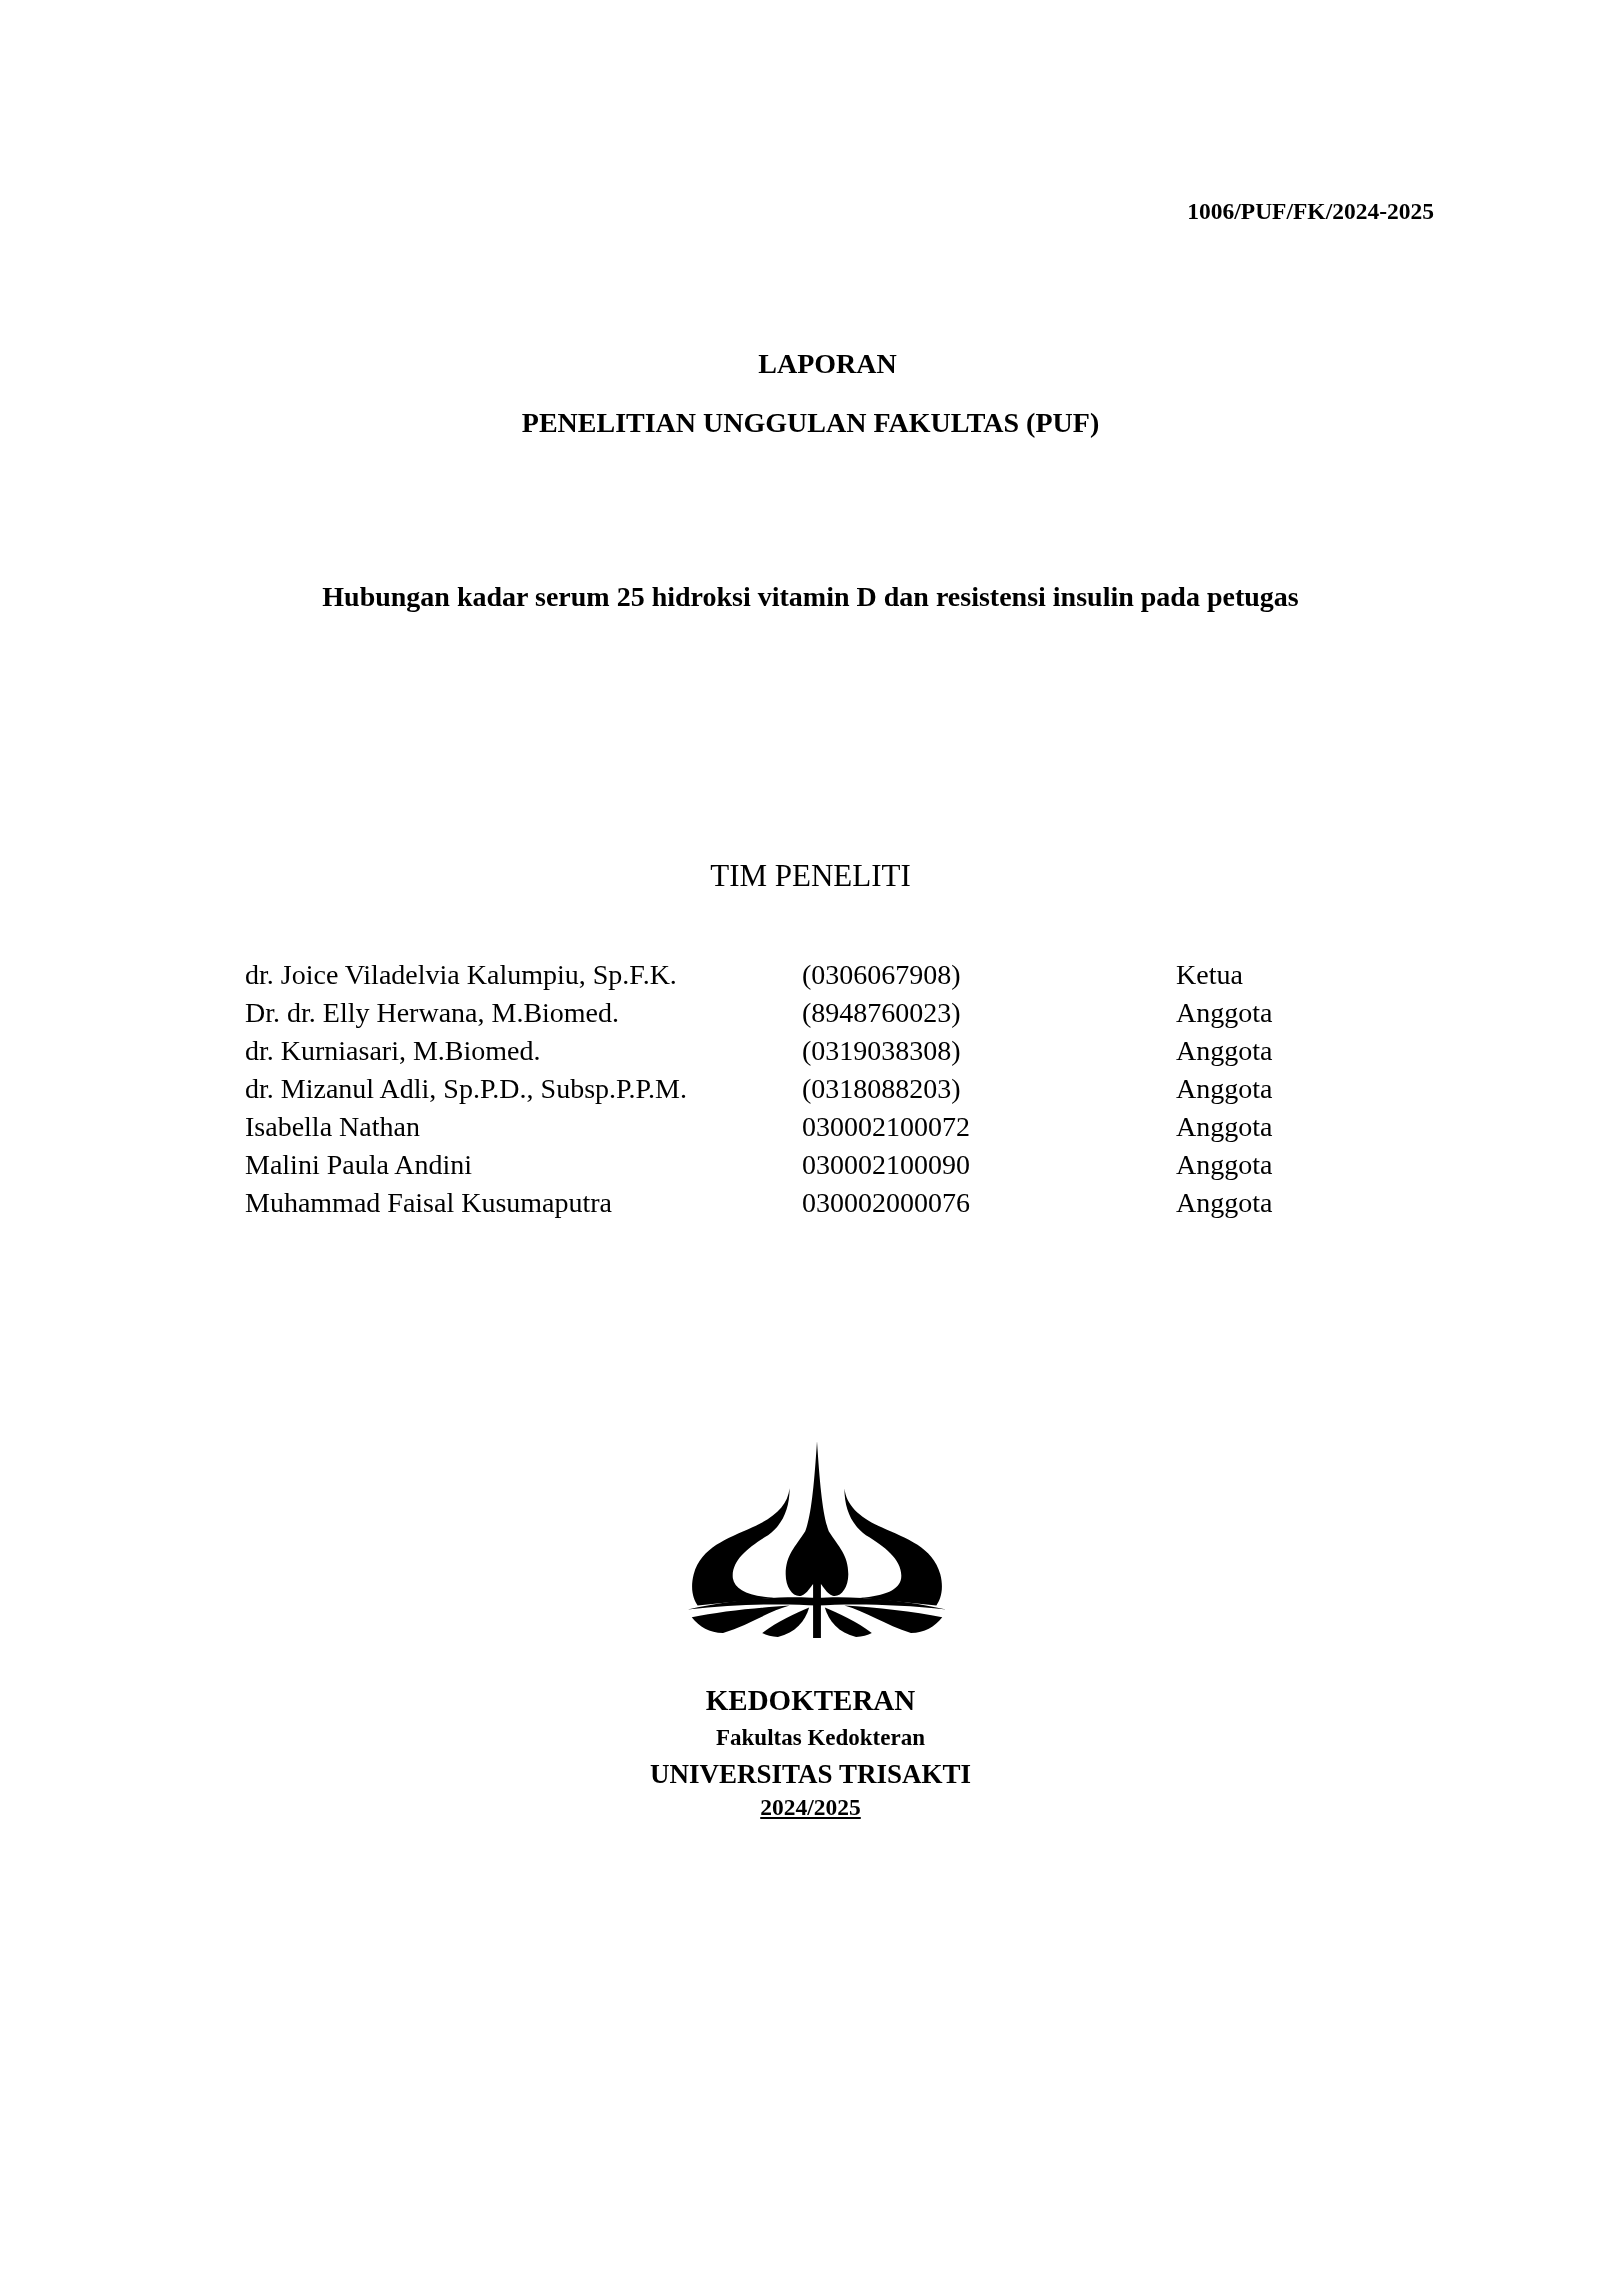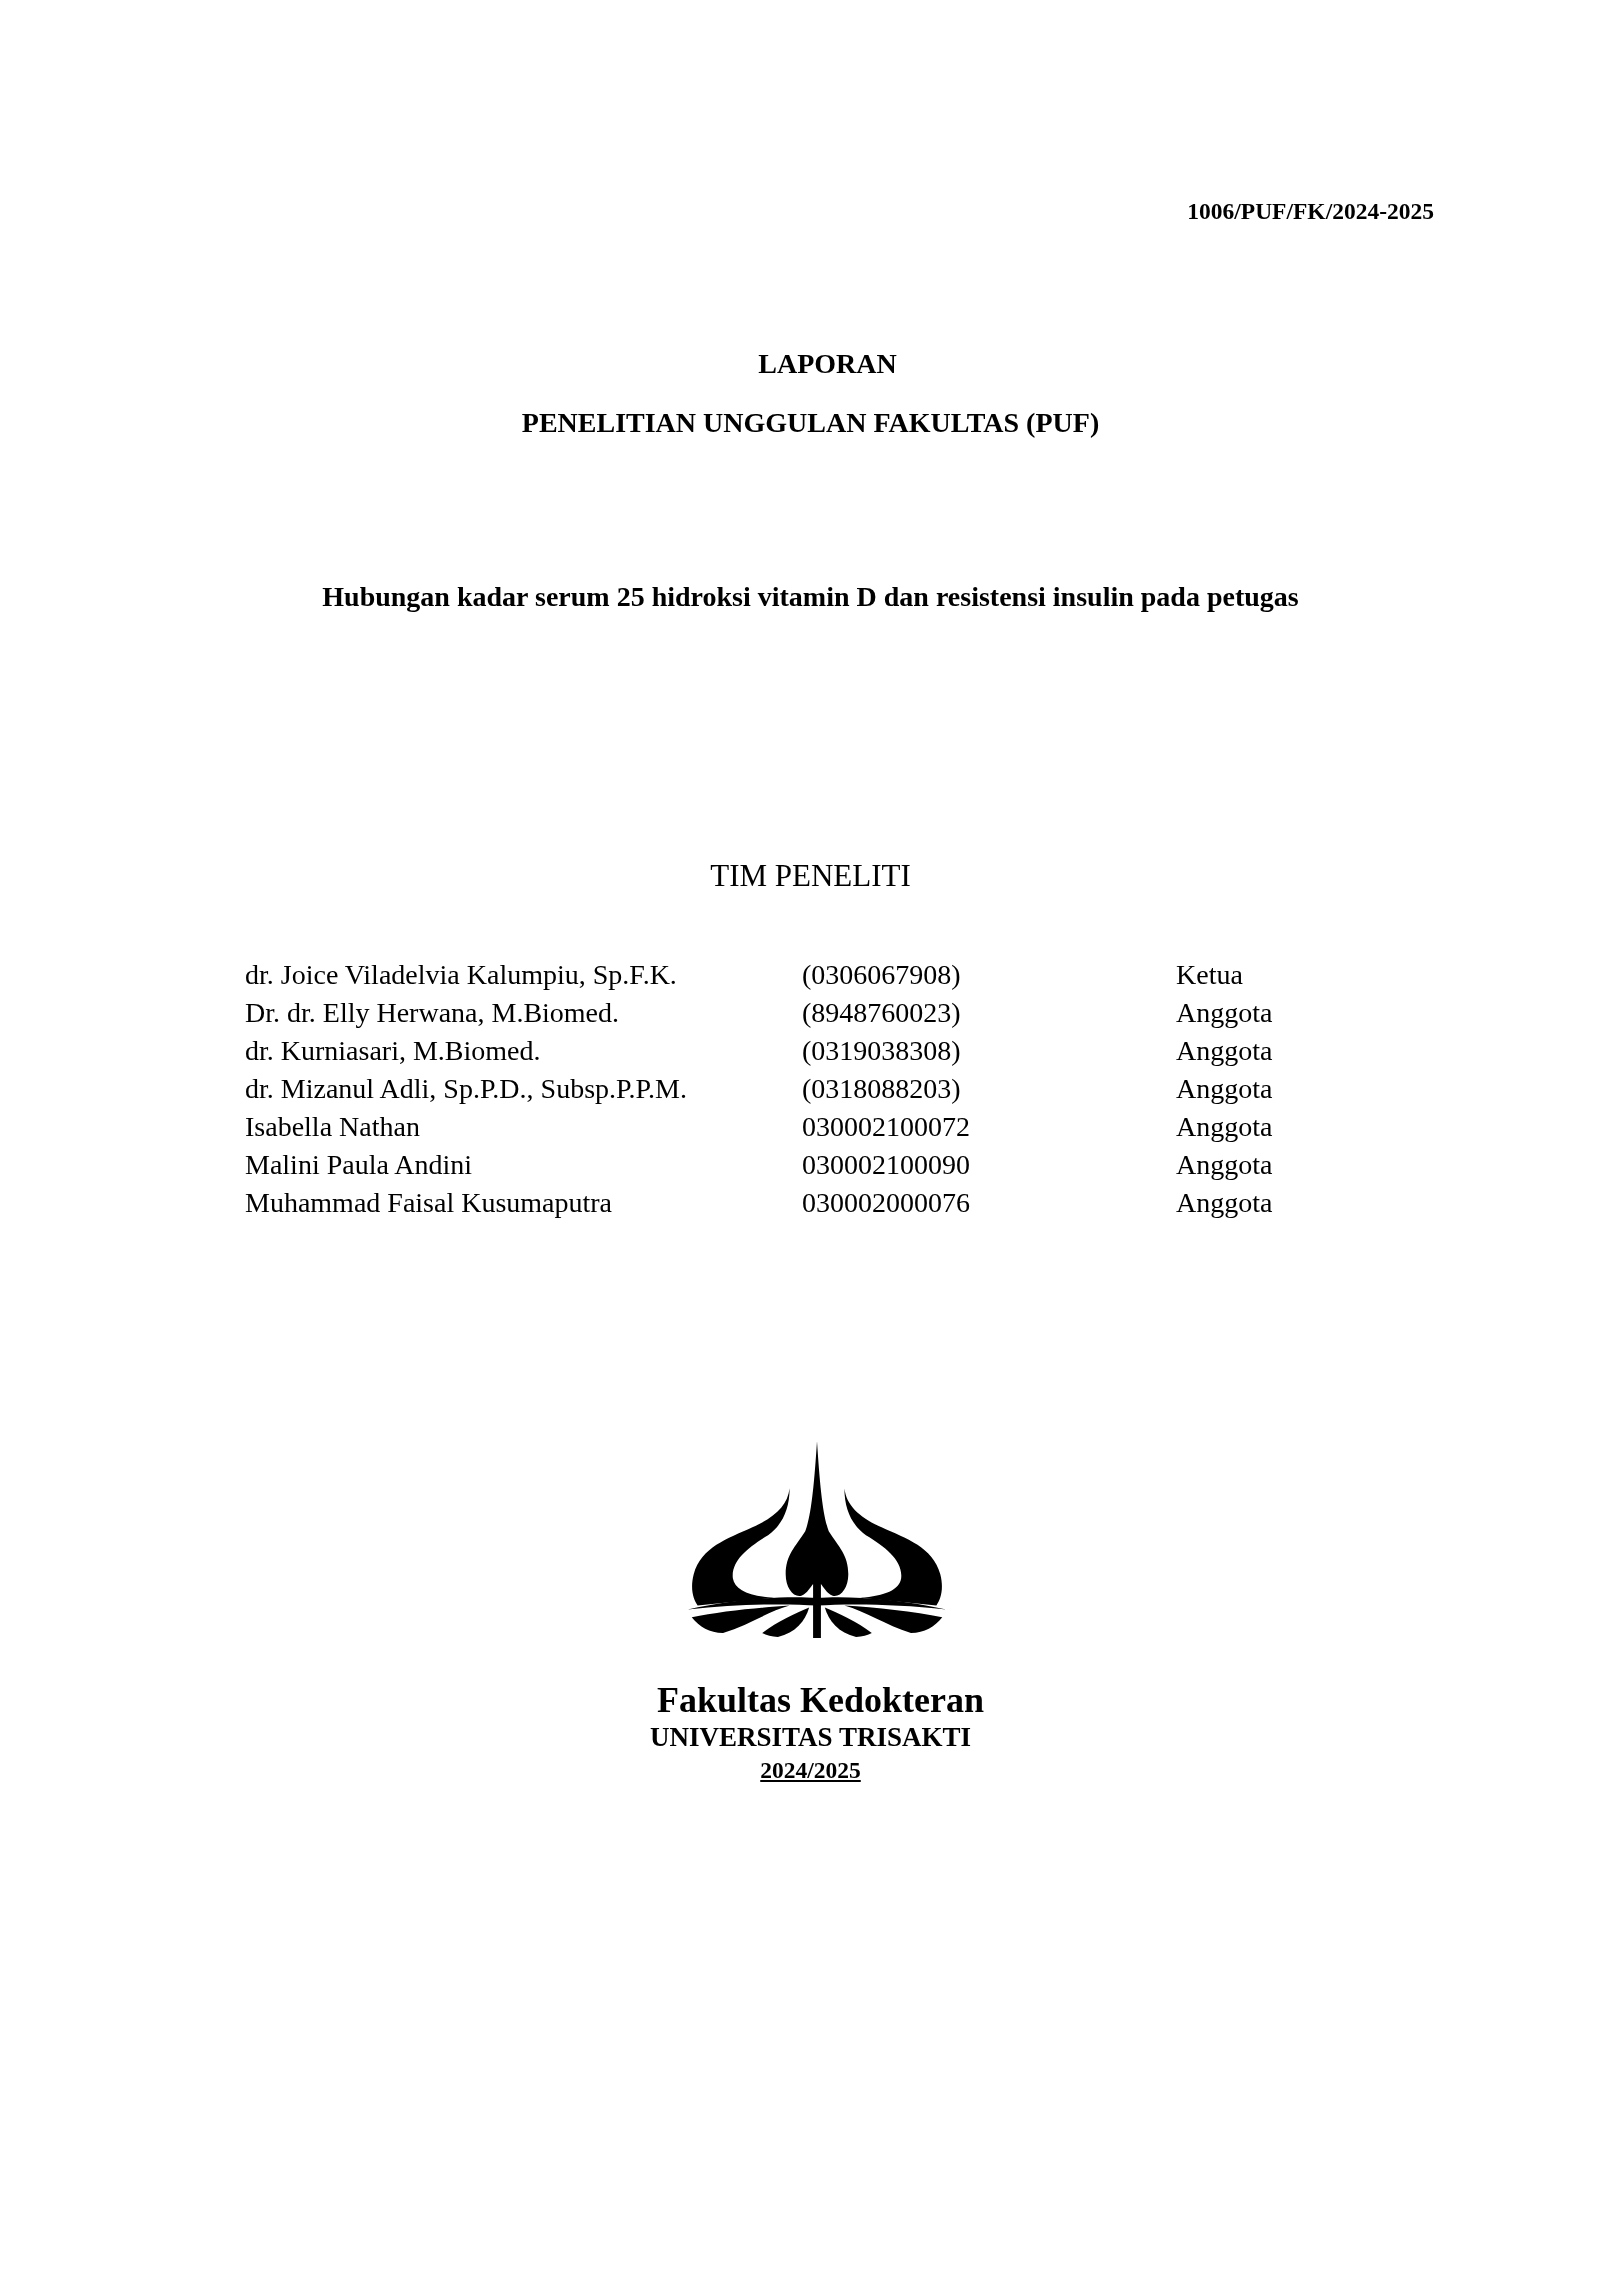--- a/index.html
+++ b/index.html
@@ -21,21 +21,21 @@
     .team-heading { top: 858px; font-size: 31px; }
     .team-table { left: 213px; top: 959px; font-size: 28px; }
     .team-row { position: relative; height: 38px; width: 1127px; }
     .team-row span { position: absolute; top: 0; white-space: nowrap; }
     .col-name { left: 0; margin-left: 32px; }
     .col-id { left: 589px; }
     .col-role { left: 963px; }
     .logo { left: 680px; top: 1437px; width: 274px; height: 211px; }
     .footer { top: 1682px; font-weight: bold; line-height: 37px; }
     .footer .f1 { font-size: 29px; }
-    .footer .f2 { font-size: 36px; margin-left: 20px; }
+    .footer .f2 { font-size: 23px; margin-left: 20px; }
     .footer .f3 { font-size: 27px; }
     .footer .f4 { font-size: 23.5px; text-decoration: underline; line-height: 29px; }
   </style>
 </head>
 <body>
 
 <div class="abs doc-code">1006/PUF/FK/2024-2025</div>
 
 <div class="abs center report-label">LAPORAN</div>
 <div class="abs center report-subtitle">PENELITIAN UNGGULAN FAKULTAS (PUF)</div>
@@ -99,17 +99,18 @@
       <path d="M12 184 C40 178 80 174 112 172 C90 178 70 192 44 200 C30 200 20 194 12 184 Z"></path>
       <path d="M84 200 C100 188 118 180 132 174 C128 188 118 200 100 204 C94 204 88 202 84 200 Z"></path>
 
       <path d="M268 184 C240 178 200 174 168 172 C190 178 210 192 236 200 C250 200 260 194 268 184 Z"></path>
       <path d="M196 200 C180 188 162 180 148 174 C152 188 162 200 180 204 C186 204 192 202 196 200 Z"></path>
     </g>
   </svg>
 </div>
 
 <div class="abs center footer">
+  <div class="f1">KEDOKTERAN</div>
   <div class="f2">Fakultas Kedokteran</div>
   <div class="f3">UNIVERSITAS TRISAKTI</div>
   <div class="f4">2024/2025</div>
 </div>
 
 
 </body></html>

